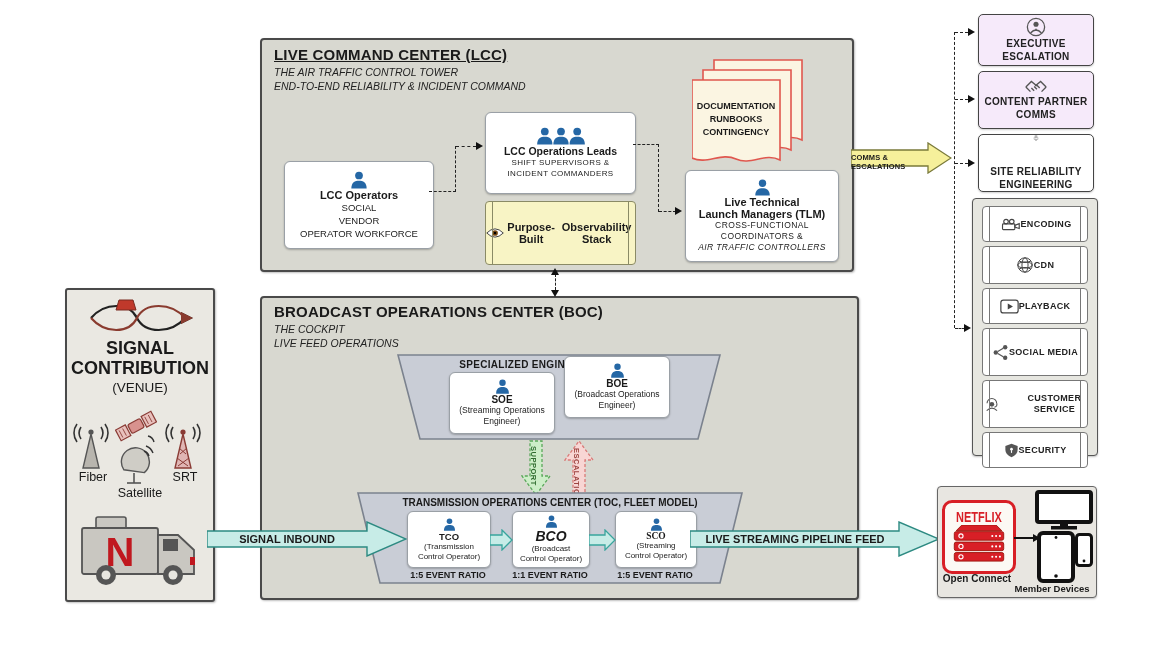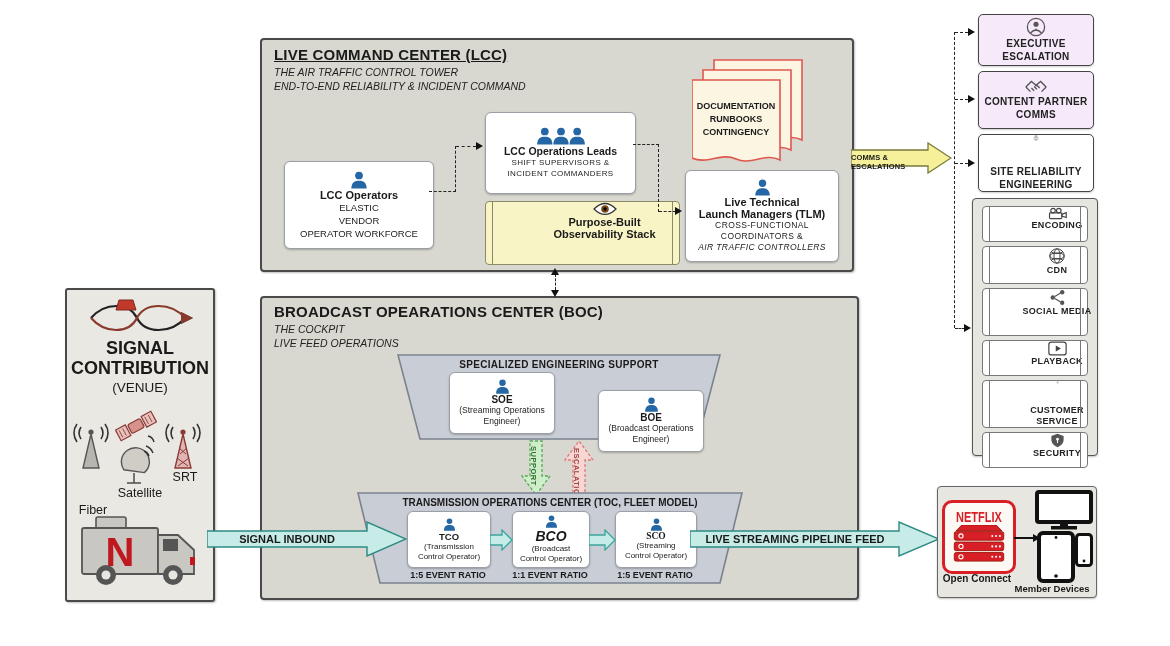--- a/index.html
+++ b/index.html
@@ -6,21 +6,21 @@
   #canvas{position:relative;width:1170px;height:646px;background:#fff;overflow:hidden;
           font-family:"Liberation Sans","DejaVu Sans",sans-serif;color:#1a1a1a;}
   .abs{position:absolute;}
   .panel-gray{background:#d8d8d0;border:2px solid #4a4a4a;border-radius:4px;box-shadow:1px 1px 2px rgba(0,0,0,.25);}
   .panel-lightgray{background:#eae8e2;border:2px solid #4a4a4a;border-radius:3px;box-shadow:1px 1px 2px rgba(0,0,0,.25);}
   .box-white{background:#fff;border:1.5px solid #9aa0a6;border-radius:6px;box-shadow:0 1px 2px rgba(0,0,0,.25);
              display:flex;flex-direction:column;align-items:center;justify-content:center;text-align:center;}
   .lavender{background:#f6eafa;border:1.4px solid #444;border-radius:5px;display:flex;flex-direction:column;align-items:center;justify-content:center;text-align:center;box-shadow:0 1px 2px rgba(0,0,0,.2);}
   .whitecard{background:#fff;border:1.4px solid #444;border-radius:5px;display:flex;flex-direction:column;align-items:center;justify-content:center;text-align:center;box-shadow:0 1px 2px rgba(0,0,0,.2);}
   .process{position:relative;background:#fff;border:1.4px solid #777;border-radius:4px;
-           display:flex;flex-direction:column;align-items:center;justify-content:flex-start;text-align:center;padding-left:44px;}
+           display:flex;align-items:center;justify-content:center;text-align:center;}
   .process::before,.process::after{content:"";position:absolute;top:0;bottom:0;width:0;border-left:1.3px solid #777;}
   .process::before{left:6px}.process::after{right:6px}
   .process-yellow{background:#f8f4c5;border-color:#8a8a66;}
   .process-yellow::before,.process-yellow::after{border-color:#8a8a66;}
   .h1t{font-size:15px;font-weight:bold;letter-spacing:.2px;}
   .subt{font-size:10.5px;font-style:italic;color:#222;}
   .bt{font-weight:bold;font-size:11px;}
   .small{font-size:9.5px;color:#222;line-height:13px;}
   .tiny{font-size:8px;letter-spacing:.4px;color:#222;line-height:11px;}
   .dash-h{position:absolute;border-top:1.6px dashed #222;height:0;}
@@ -76,21 +76,21 @@
       <path d="M24,6 a8,8 0 0 1 5,5 M26,1 a12,12 0 0 1 7,7" fill="none" stroke="#333" stroke-width="1.4"></path>
     </svg>
 
     <svg class="abs" style="left:96px;top:133px;" width="40" height="48" viewBox="0 0 40 48">
       <circle cx="20" cy="9" r="2.6" fill="#8a3b35"></circle>
       <polygon points="20,11 12,45 28,45" fill="#e0b6b4" stroke="#8a3b35" stroke-width="1.4"></polygon>
       <path d="M16,25 l7,6 M24,25 l-7,6 M14,35 l11,8 M26,35 l-11,8" stroke="#8a3b35" stroke-width="1"></path>
       <path d="M10,4 a11,11 0 0 0 0,12 M6,1 a15,15 0 0 0 0,18" fill="none" stroke="#333" stroke-width="1.6"></path>
       <path d="M30,4 a11,11 0 0 1 0,12 M34,1 a15,15 0 0 1 0,18" fill="none" stroke="#333" stroke-width="1.6"></path>
     </svg>
-    <div class="abs" style="left:2px;top:180px;width:48px;text-align:center;font-size:12.5px;margin-top:33px;">Fiber</div>
+    <div class="abs" style="left:2px;top:180px;width:48px;text-align:center;font-size:12.5px;">Fiber</div>
     <div class="abs" style="left:96px;top:180px;width:44px;text-align:center;font-size:12.5px;">SRT</div>
     <div class="abs" style="left:28px;top:196px;width:90px;text-align:center;font-size:12.5px;">Satellite</div>
 
     <svg class="abs" style="left:13px;top:225px;" width="122" height="72" viewBox="0 0 122 72">
       <rect x="16" y="2" width="30" height="13" rx="2" fill="#c9c7c1" stroke="#555" stroke-width="1.6"></rect>
       <rect x="2" y="13" width="76" height="46" rx="2" fill="#c9c7c1" stroke="#555" stroke-width="1.8"></rect>
       <text x="40" y="51" text-anchor="middle" font-size="40" font-weight="900" fill="#c0181f" font-family="Liberation Sans, sans-serif">N</text>
       <path d="M78,20 h20 l16,15 v24 h-36 z" fill="#c9c7c1" stroke="#555" stroke-width="1.8"></path>
       <rect x="83" y="24" width="15" height="12" fill="#555"></rect>
       <rect x="110" y="42" width="5" height="8" fill="#c0181f"></rect>
@@ -107,21 +107,21 @@
     <div class="abs subt" style="left:12px;top:40px;">END-TO-END RELIABILITY &amp; INCIDENT COMMAND</div>
 
     <div class="abs box-white" style="left:22px;top:121px;width:148px;height:86px;">
       <svg width="18" height="18" viewBox="0 0 20 20">
         <g fill="#2567A5">
             <circle cx="10" cy="5" r="4.3"></circle>
             <path d="M1.5,19.5 C1.5,12.5 5.5,10.8 10,10.8 C14.5,10.8 18.5,12.5 18.5,19.5 Z"></path>
           </g>
       </svg>
       <div class="bt">LCC Operators</div>
-      <div class="small">ELASTIC</div>
+      <div class="small">SOCIAL</div>
       <div class="small">VENDOR</div>
       <div class="small">OPERATOR WORKFORCE</div>
     </div>
 
     <div class="abs box-white" style="left:223px;top:72px;width:149px;height:80px;">
       <svg width="54" height="18" viewBox="0 0 56 20">
         <g fill="#2567A5">
           <g>
               <circle cx="10" cy="5" r="4.3"></circle>
               <path d="M1.5,19.5 C1.5,12.5 5.5,10.8 10,10.8 C14.5,10.8 18.5,12.5 18.5,19.5 Z"></path>
@@ -194,21 +194,21 @@
       <svg width="15" height="15" viewBox="0 0 20 20">
           <g fill="#2567A5">
             <circle cx="10" cy="5" r="4.3"></circle>
             <path d="M1.5,19.5 C1.5,12.5 5.5,10.8 10,10.8 C14.5,10.8 18.5,12.5 18.5,19.5 Z"></path>
           </g>
         </svg>
       <div class="bt" style="font-size:10px;">SOE</div>
       <div class="small" style="font-size:8.5px;line-height:11px;">(Streaming Operations</div>
       <div class="small" style="font-size:8.5px;line-height:11px;">Engineer)</div>
     </div>
-    <div class="abs box-white" style="left:302px;top:92px;width:104px;height:60px;margin-left:34px;">
+    <div class="abs box-white" style="left:302px;top:58px;width:104px;height:60px;">
       <svg width="15" height="15" viewBox="0 0 20 20">
           <g fill="#2567A5">
             <circle cx="10" cy="5" r="4.3"></circle>
             <path d="M1.5,19.5 C1.5,12.5 5.5,10.8 10,10.8 C14.5,10.8 18.5,12.5 18.5,19.5 Z"></path>
           </g>
         </svg>
       <div class="bt" style="font-size:10px;">BOE</div>
       <div class="small" style="font-size:8.5px;line-height:11px;">(Broadcast Operations</div>
       <div class="small" style="font-size:8.5px;line-height:11px;">Engineer)</div>
     </div>
@@ -365,37 +365,37 @@
       <svg width="18" height="18" viewBox="0 0 20 20">
         <g fill="none" stroke="#444" stroke-width="1.1">
           <circle cx="10" cy="10" r="8"></circle>
           <ellipse cx="10" cy="10" rx="3.4" ry="8"></ellipse>
           <ellipse cx="10" cy="10" rx="8" ry="3.4"></ellipse>
           <path d="M3.5,5.5 Q10,9 16.5,5.5 M3.5,14.5 Q10,11 16.5,14.5"></path>
         </g>
       </svg>
       <div class="svc-label">CDN</div>
     </div>
+    <div class="process" style="height:34px;flex:none;">
+      <svg width="19" height="15" viewBox="0 0 22 17">
+        <rect x="1" y="1" width="20" height="15" rx="3" fill="none" stroke="#444" stroke-width="1.4"></rect>
+        <polygon points="9,5 15,8.5 9,12" fill="#444"></polygon>
+      </svg>
+      <div class="svc-label">PLAYBACK</div>
+    </div>
     <div class="process" style="height:46px;flex:none;">
       <svg width="17" height="17" viewBox="0 0 20 20">
         <g fill="#555">
             <circle cx="4.5" cy="10" r="2.6"></circle>
             <circle cx="15.5" cy="3.8" r="2.6"></circle>
             <circle cx="15.5" cy="16.2" r="2.6"></circle>
           </g>
         <path d="M6.8,8.8 L13.2,5 M6.8,11.2 L13.2,15" stroke="#555" stroke-width="1.4"></path>
       </svg>
       <div class="svc-label" style="width:70px;">SOCIAL MEDIA</div>
-    </div>
-    <div class="process" style="height:34px;flex:none;">
-      <svg width="19" height="15" viewBox="0 0 22 17">
-        <rect x="1" y="1" width="20" height="15" rx="3" fill="none" stroke="#444" stroke-width="1.4"></rect>
-        <polygon points="9,5 15,8.5 9,12" fill="#444"></polygon>
-      </svg>
-      <div class="svc-label">PLAYBACK</div>
     </div>
     <div class="process" style="height:46px;flex:none;gap:21px;">
       <svg width="19" height="18" viewBox="0 0 24 22">
         <g fill="none" stroke="#555" stroke-width="1.5">
           <path d="M5.5,10 a6.5,6.5 0 0 1 13,0"></path>
           <circle cx="12" cy="11.5" r="3.2" fill="#555" stroke="none"></circle>
           <path d="M5,20 q7,-7 14,0"></path>
           <path d="M18.5,10 q1.5,4 -3,5.5"></path>
         </g>
       </svg>

